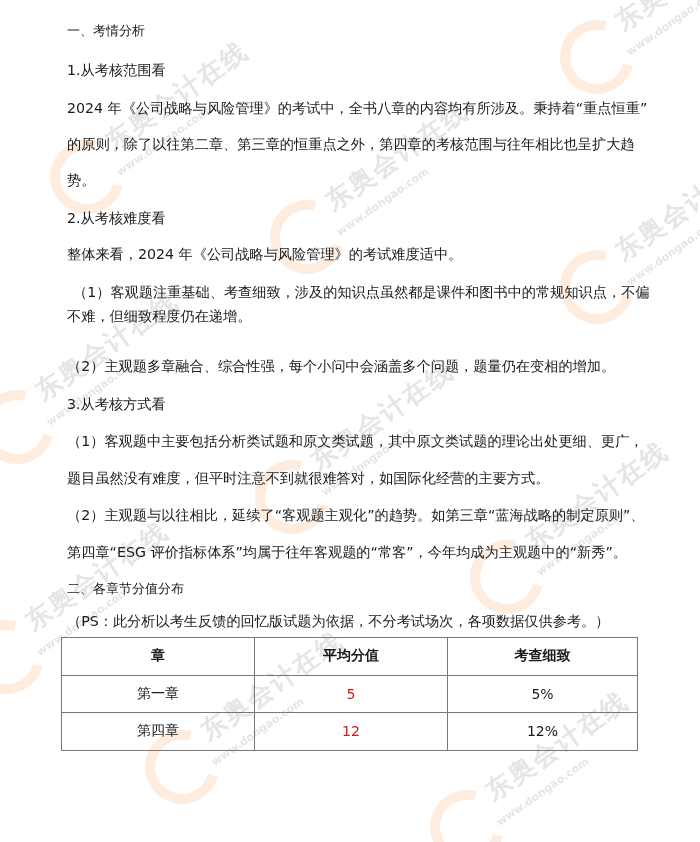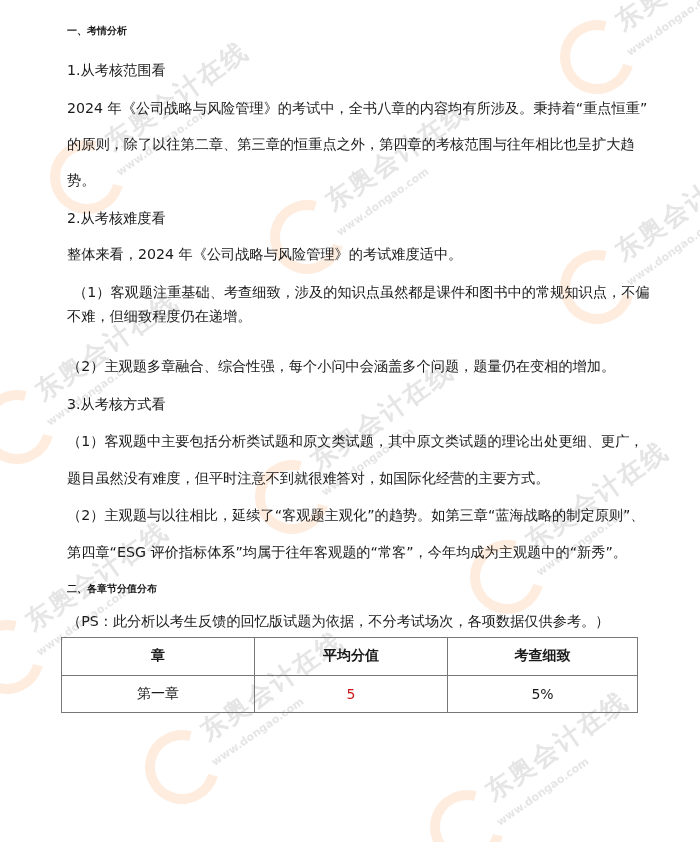--- a/index.html
+++ b/index.html
@@ -25,21 +25,21 @@
   }
   .wm .url {
     position: absolute; left: 64px; top: 28px;
     transform: rotate(-35deg); transform-origin: left top;
     color: rgba(160, 160, 160, 0.28); font-size: 11px; white-space: nowrap; font-weight: bold;
   }
   .content { position: absolute; left: 0; top: 0; width: 700px; z-index: 1; }
   .line {
     position: absolute; left: 67px; font-size: 14.2px; white-space: nowrap; line-height: 18px;
   }
-  .h1 { font-weight: bold; font-size: 10px; }
+  .h1 { font-weight: normal; font-size: 13px; }
   table {
     position: absolute; left: 61px; top: 637px; width: 577px;
     border-collapse: collapse; font-size: 14px;
   }
   td, th {
     border: 1px solid #777; text-align: center; height: 36.5px; padding: 0;
     font-weight: normal;
   }
   th { font-weight: bold; }
   .red { color: #d0191b; }
@@ -128,15 +128,20 @@
         <th style="width:192px;">平均分值</th>
         <th>考查细致</th>
       </tr>
     </thead>
     <tbody>
       <tr>
         <td>第一章</td>
         <td class="red">5</td>
         <td>5%</td>
       </tr>
+      <tr>
+        <td>第四章</td>
+        <td class="red">12</td>
+        <td>12%</td>
+      </tr>
     </tbody>
   </table>
 </div>
 
 </body></html>

